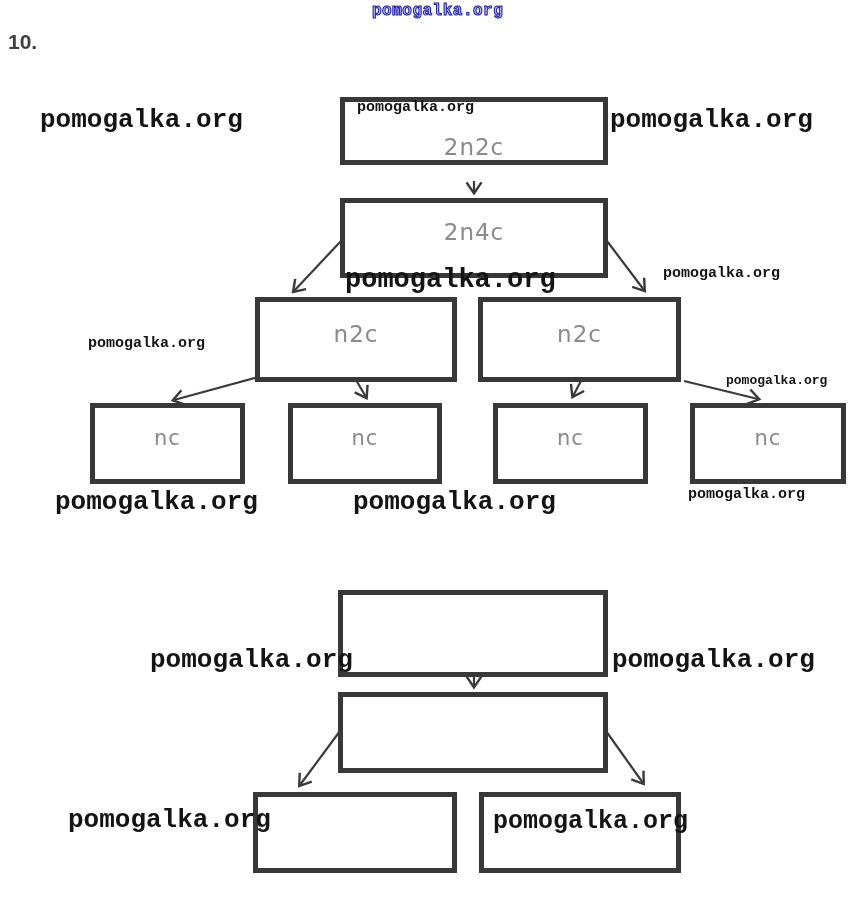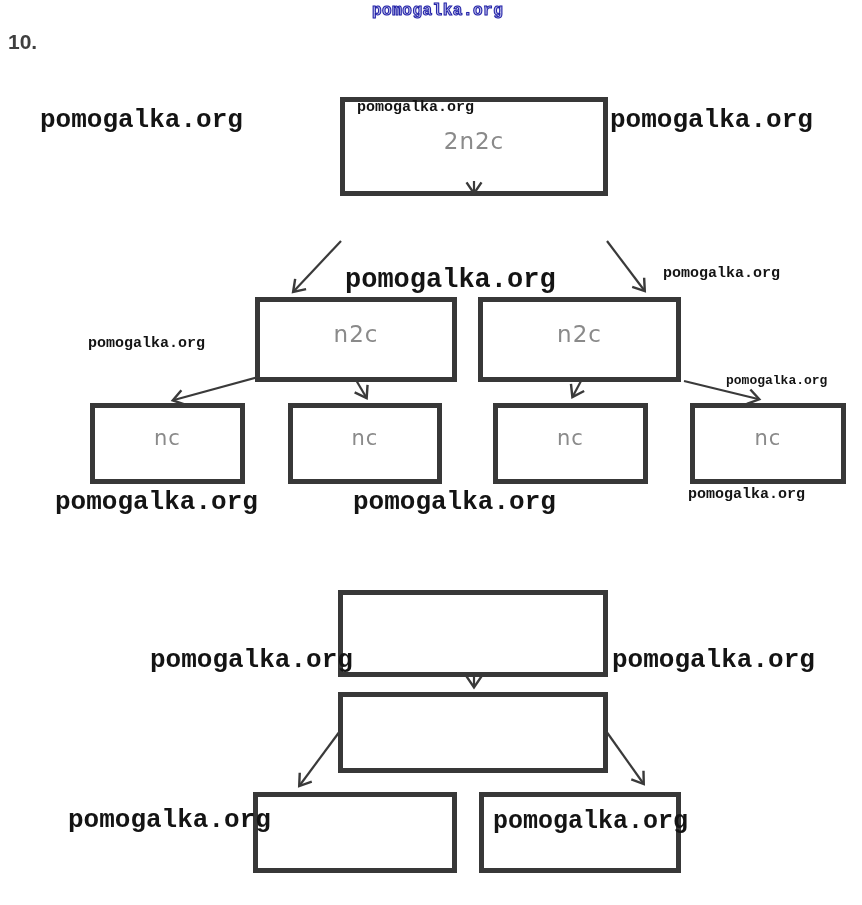--- a/index.html
+++ b/index.html
@@ -55,22 +55,25 @@
     <line x1="607" y1="241" x2="644" y2="290" stroke="#3a3a3a" stroke-width="2.2" marker-end="url(#ah)"></line>
     <line x1="258" y1="377" x2="174" y2="400" stroke="#3a3a3a" stroke-width="2.2" marker-end="url(#ah)"></line>
     <line x1="356" y1="380" x2="366" y2="397" stroke="#3a3a3a" stroke-width="2.2" marker-end="url(#ah)"></line>
     <line x1="581" y1="381" x2="573" y2="396" stroke="#3a3a3a" stroke-width="2.2" marker-end="url(#ah)"></line>
     <line x1="684" y1="381" x2="758" y2="399" stroke="#3a3a3a" stroke-width="2.2" marker-end="url(#ah)"></line>
     <line x1="474" y1="677" x2="474" y2="686" stroke="#3a3a3a" stroke-width="2.2" marker-end="url(#ah)"></line>
     <line x1="340" y1="731" x2="300" y2="785" stroke="#3a3a3a" stroke-width="2.2" marker-end="url(#ah)"></line>
     <line x1="606" y1="731" x2="643" y2="783" stroke="#3a3a3a" stroke-width="2.2" marker-end="url(#ah)"></line>
   </svg>
 
-  <div class="dbox" style="left:340px;top:97px;width:268px;height:99px;">
+  <div class="dbox" style="left:340px;top:97px;width:268px;height:68px;align-items:flex-end;">
     <span class="box-label">2n2c</span>
+  </div>
+  <div class="dbox" style="left:340px;top:198px;width:268px;height:80px;">
+    <span class="box-label">2n4c</span>
   </div>
   <div class="dbox" style="left:255px;top:297px;width:202px;height:85px;">
     <span class="box-label">n2c</span>
   </div>
   <div class="dbox" style="left:478px;top:297px;width:203px;height:85px;">
     <span class="box-label">n2c</span>
   </div>
   <div class="dbox" style="left:90px;top:403px;width:155px;height:81px;">
     <span class="box-label nc">nc</span>
   </div>

